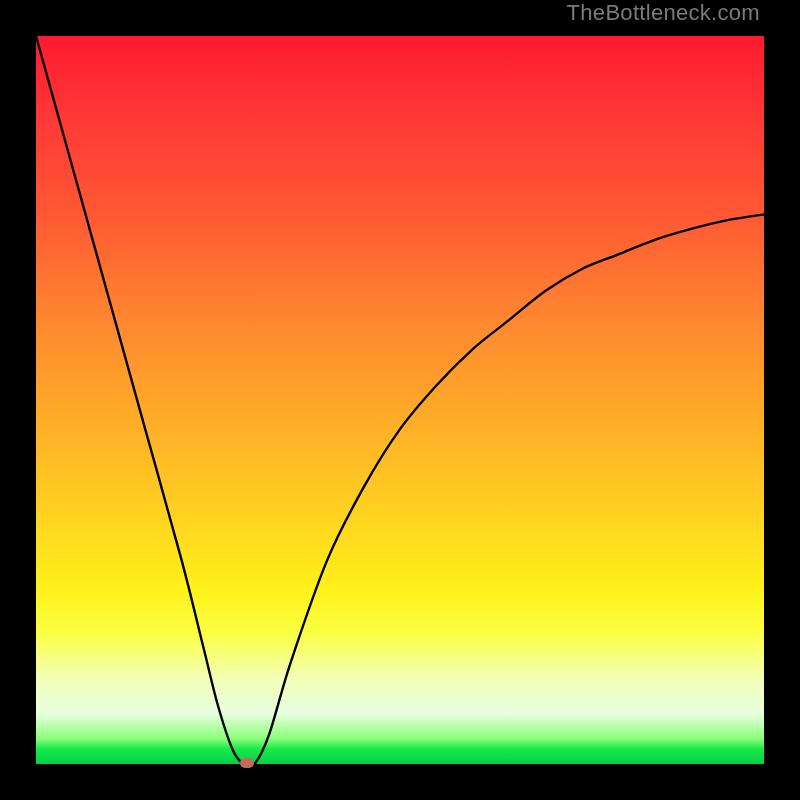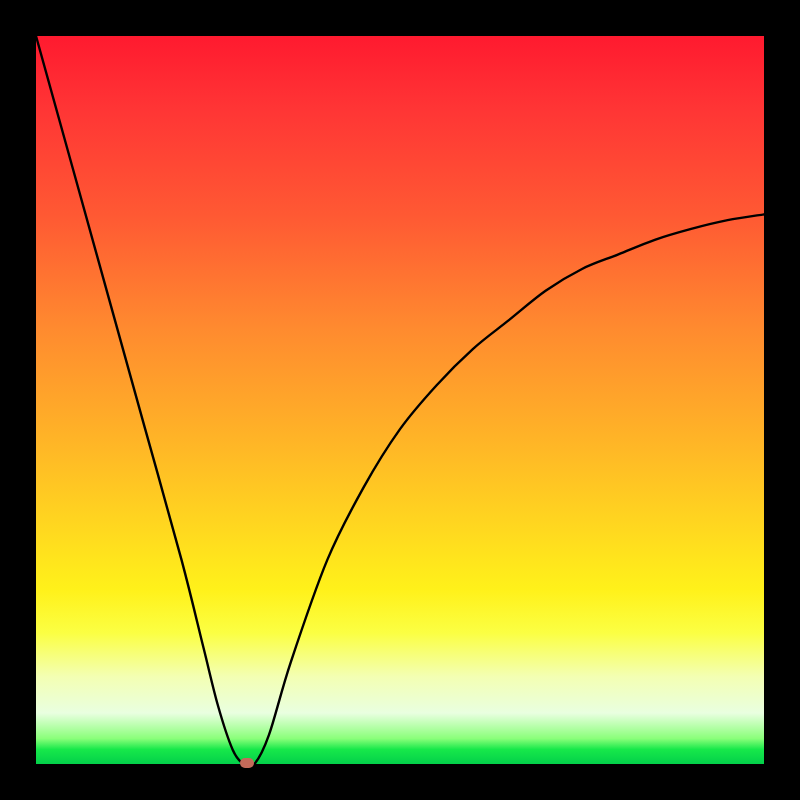--- a/index.html
+++ b/index.html
@@ -66,20 +66,21 @@
     height: 10px;
     background: #c46a5a;
     border-radius: 5px;
   }
 </style>
 </head>
 <body>
 
 <div class="frame">
 
+  <div class="watermark">TheBottleneck.com</div>
 
   <div class="plot-area">
 
     <svg class="curve" viewBox="0 0 728 728" preserveAspectRatio="none">
       <path id="curve-path" fill="none" stroke="#000" stroke-width="2.4" stroke-linecap="round" stroke-linejoin="round" d="M 0 0 C 6.066666666666666 21.840000000000014 24.266666666666666 87.36000000000007 36.4 131.04000000000008 C 48.53333333333333 174.72000000000008 60.666666666666664 218.4 72.8 262.08 C 84.93333333333334 305.76 97.06666666666666 349.44 109.2 393.12 C 121.33333333333334 436.8 135.89333333333332 487.76 145.6 524.16 C 155.30666666666667 560.56 161.37333333333333 587.2533333333333 167.44 611.52 C 173.50666666666666 635.7866666666666 177.14666666666668 652.7733333333333 182 669.76 C 186.85333333333332 686.7466666666667 192.31333333333333 703.7333333333333 196.56 713.44 C 200.80666666666667 723.1466666666668 203.83999999999997 725.5733333333334 207.48 728 C 211.12 730.4266666666666 214.15333333333334 732.8533333333334 218.4 728 C 222.64666666666668 723.1466666666666 226.89333333333335 715.8666666666667 232.96 698.88 C 239.02666666666667 681.8933333333333 245.0933333333333 655.1999999999999 254.79999999999998 626.0799999999999 C 264.50666666666666 596.9599999999999 279.06666666666666 553.28 291.2 524.16 C 303.3333333333333 495.03999999999996 315.4666666666667 473.2 327.6 451.36 C 339.73333333333335 429.52000000000004 351.8666666666667 410.1066666666667 364 393.12 C 376.1333333333333 376.1333333333333 388.2666666666667 362.78666666666663 400.40000000000003 349.44 C 412.53333333333336 336.09333333333336 424.6666666666667 323.96000000000004 436.8 313.04 C 448.93333333333334 302.12 461.06666666666666 293.62666666666667 473.2 283.92 C 485.3333333333333 274.21333333333337 497.46666666666664 263.29333333333335 509.59999999999997 254.8 C 521.7333333333333 246.30666666666667 533.8666666666667 239.02666666666664 546 232.95999999999998 C 558.1333333333333 226.89333333333332 570.2666666666667 223.25333333333336 582.4 218.40000000000003 C 594.5333333333333 213.5466666666667 606.6666666666666 208.0866666666667 618.8 203.84000000000003 C 630.9333333333333 199.59333333333336 643.0666666666667 196.19599999999997 655.2 192.91999999999996 C 667.3333333333334 189.64399999999995 679.4666666666667 186.61066666666662 691.6 184.18399999999997 C 703.7333333333333 181.75733333333332 721.9333333333334 179.33066666666667 728 178.36"></path>
     </svg>
 
     <div class="marker" id="marker" style="left: 204.12px; top: 722px;"></div>
   </div>
 </div>

